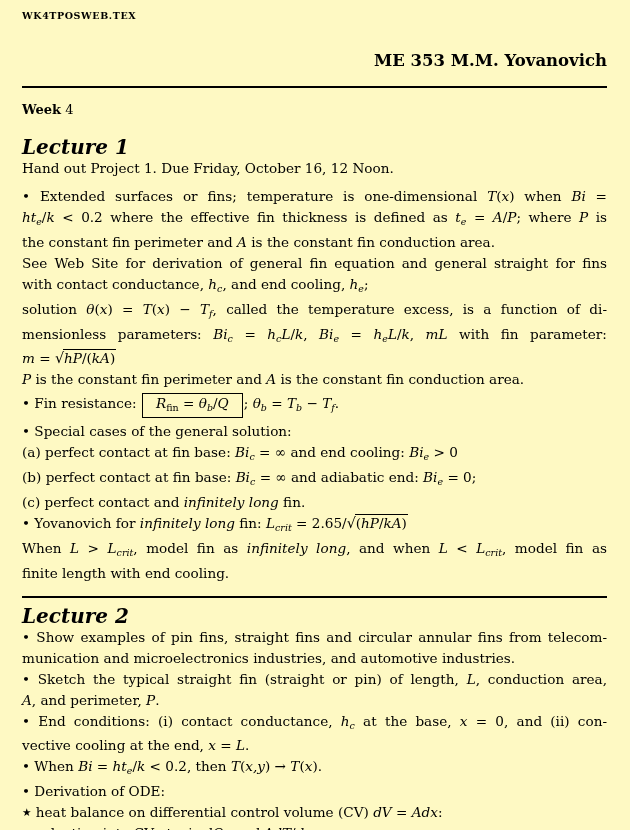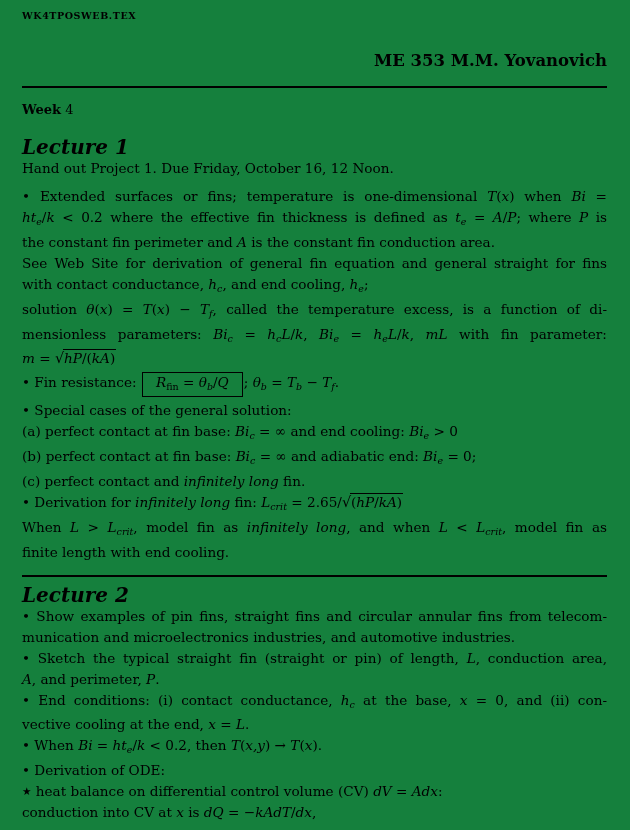--- a/index.html
+++ b/index.html
@@ -1,21 +1,21 @@
 <!DOCTYPE html>
 <html><head>
 <meta charset="utf-8">
 <style>
   html,body{margin:0;padding:0;background:#ffffff;}
   body{width:630px;height:830px;}
   .page{
     box-sizing:border-box;width:630px;height:830px;
     padding:10px 23px 0 22px;
     font-family:"DejaVu Serif","Liberation Serif",serif;
-    font-size:13.6px;color:#000;background:#15803d;
+    font-size:13.6px;color:#000;background:#fef9c3;
   }
   .filename{font-size:9.5px;font-weight:700;letter-spacing:0.6px;margin:0 0 30px 0;}
   .course-header{font-size:16.5px;font-weight:700;text-align:right;margin:0 0 16px 0;}
   hr.rule{border:0;border-top:2px solid #000;margin:0;}
   .week-title{font-size:13px;text-align:left;margin:14px 0 20px 0;}
   .week-bold{font-weight:700;}
   .section-heading{font-size:20px;font-weight:700;line-height:21px;font-style:italic;}
   hr.sec-rule{margin:12px 0 8px 0;}
   .line{line-height:21px;min-height:21px;white-space:nowrap;}
   .line.j{white-space:normal;text-align:justify;text-align-last:justify;}
@@ -42,26 +42,27 @@
       <div class="section-heading">Lecture 1</div>
       <div class="line"><span>Hand out Project 1. Due Friday, October 16, 12 Noon.</span></div>
       <div class="line j gap"><span>• Extended surfaces or fins; temperature is one-dimensional </span><span class="s-i">T</span><span>(</span><span class="s-i">x</span><span>) when </span><span class="s-i">Bi</span><span> =</span></div>
       <div class="line j"><span class="s-i">ht</span><span class="s-sub">e</span><span>/</span><span class="s-i">k</span><span> &lt; 0.2 where the effective fin thickness is defined as </span><span class="s-i">t</span><span class="s-sub">e</span><span> = </span><span class="s-i">A</span><span>/</span><span class="s-i">P</span><span>; where </span><span class="s-i">P</span><span> is</span></div>
       <div class="line"><span>the constant fin perimeter and </span><span class="s-i">A</span><span> is the constant fin conduction area.</span></div>
       <div class="line j"><span>See Web Site for derivation of general fin equation and general straight for fins</span></div>
       <div class="line"><span>with contact conductance, </span><span class="s-i">h</span><span class="s-sub">c</span><span>, and end cooling, </span><span class="s-i">h</span><span class="s-sub">e</span><span>;</span></div>
       <div class="line j"><span>solution </span><span class="s-i">θ</span><span>(</span><span class="s-i">x</span><span>) = </span><span class="s-i">T</span><span>(</span><span class="s-i">x</span><span>) − </span><span class="s-i">T</span><span class="s-sub">f</span><span>, called the temperature excess, is a function of di-</span></div>
       <div class="line j"><span>mensionless parameters: </span><span class="s-i">Bi</span><span class="s-sub">c</span><span> = </span><span class="s-i">h</span><span class="s-sub">c</span><span class="s-i">L</span><span>/</span><span class="s-i">k</span><span>, </span><span class="s-i">Bi</span><span class="s-sub">e</span><span> = </span><span class="s-i">h</span><span class="s-sub">e</span><span class="s-i">L</span><span>/</span><span class="s-i">k</span><span>, </span><span class="s-i">mL</span><span> with fin parameter:</span></div>
       <div class="line"><span class="s-i">m</span><span> = </span><span class="seg-sqrt"><span class="sqrt-sym">√</span><span class="seg-rad"><span class="s-i">hP</span><span>/(</span><span class="s-i">kA</span><span>)</span></span></span></div>
+      <div class="line"><span class="s-i">P</span><span> is the constant fin perimeter and </span><span class="s-i">A</span><span> is the constant fin conduction area.</span></div>
       <div class="line boxline"><span>• Fin resistance: </span><span class="seg-box"><span class="s-i">R</span><span class="s-subr">fin</span><span> = </span><span class="s-i">θ</span><span class="s-sub">b</span><span>/</span><span class="s-i">Q</span></span><span>; </span><span class="s-i">θ</span><span class="s-sub">b</span><span> = </span><span class="s-i">T</span><span class="s-sub">b</span><span> − </span><span class="s-i">T</span><span class="s-sub">f</span><span>.</span></div>
       <div class="line"><span>• Special cases of the general solution:</span></div>
       <div class="line"><span>(a) perfect contact at fin base: </span><span class="s-i">Bi</span><span class="s-sub">c</span><span> = ∞ and end cooling: </span><span class="s-i">Bi</span><span class="s-sub">e</span><span> &gt; 0</span></div>
       <div class="line"><span>(b) perfect contact at fin base: </span><span class="s-i">Bi</span><span class="s-sub">c</span><span> = ∞ and adiabatic end: </span><span class="s-i">Bi</span><span class="s-sub">e</span><span> = 0;</span></div>
       <div class="line"><span>(c) perfect contact and </span><span class="s-i">infinitely long</span><span> fin.</span></div>
-      <div class="line"><span>• Derivation for </span><span class="s-i">infinitely long</span><span> fin: </span><span class="s-i">L</span><span class="s-sub">crit</span><span> = 2.65/</span><span class="seg-sqrt"><span class="sqrt-sym">√</span><span class="seg-rad"><span>(</span><span class="s-i">hP</span><span>/</span><span class="s-i">kA</span><span>)</span></span></span></div>
+      <div class="line"><span>• Yovanovich for </span><span class="s-i">infinitely long</span><span> fin: </span><span class="s-i">L</span><span class="s-sub">crit</span><span> = 2.65/</span><span class="seg-sqrt"><span class="sqrt-sym">√</span><span class="seg-rad"><span>(</span><span class="s-i">hP</span><span>/</span><span class="s-i">kA</span><span>)</span></span></span></div>
       <div class="line j"><span>When </span><span class="s-i">L</span><span> &gt; </span><span class="s-i">L</span><span class="s-sub">crit</span><span>, model fin as </span><span class="s-i">infinitely long</span><span>, and when </span><span class="s-i">L</span><span> &lt; </span><span class="s-i">L</span><span class="s-sub">crit</span><span>, model fin as</span></div>
       <div class="line"><span>finite length with end cooling.</span></div>
       <hr class="rule sec-rule">
       <div class="section-heading">Lecture 2</div>
       <div class="line j"><span>• Show examples of pin fins, straight fins and circular annular fins from telecom-</span></div>
       <div class="line"><span>munication and microelectronics industries, and automotive industries.</span></div>
       <div class="line j"><span>• Sketch the typical straight fin (straight or pin) of length, </span><span class="s-i">L</span><span>, conduction area,</span></div>
       <div class="line"><span class="s-i">A</span><span>, and perimeter, </span><span class="s-i">P</span><span>.</span></div>
       <div class="line j"><span>• End conditions: (i) contact conductance, </span><span class="s-i">h</span><span class="s-sub">c</span><span> at the base, </span><span class="s-i">x</span><span> = 0, and (ii) con-</span></div>
       <div class="line"><span>vective cooling at the end, </span><span class="s-i">x</span><span> = </span><span class="s-i">L</span><span>.</span></div>

